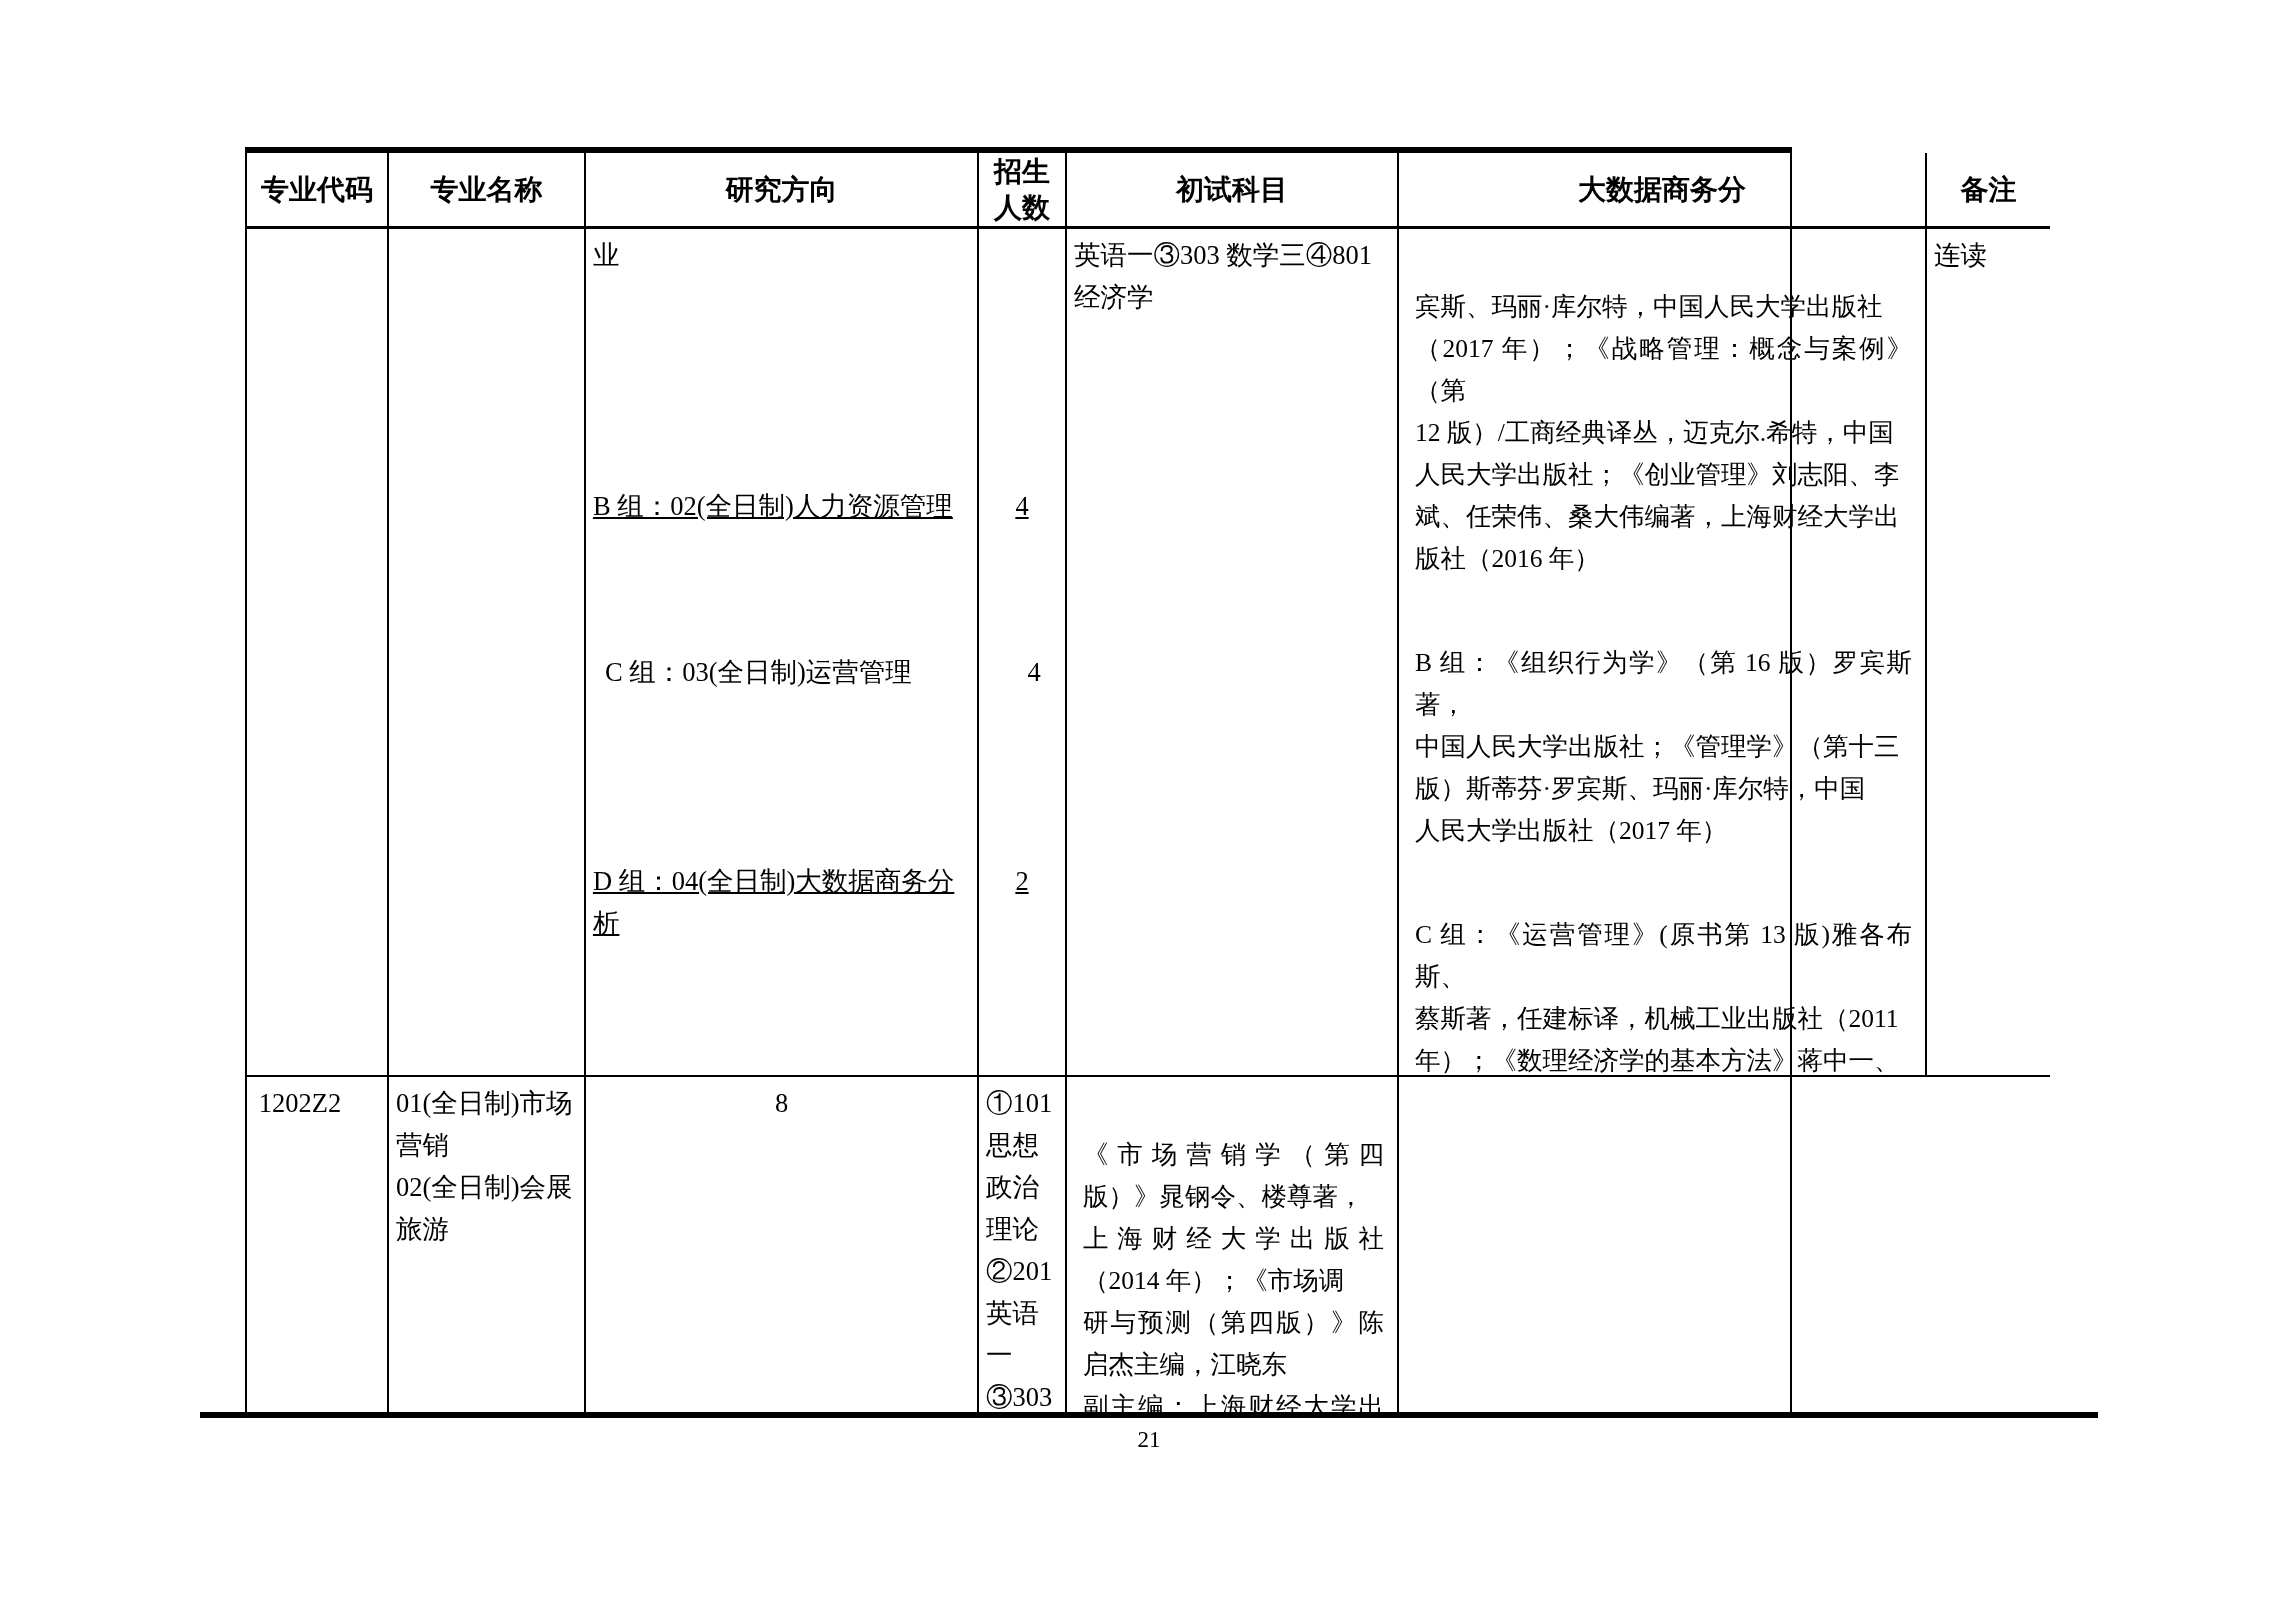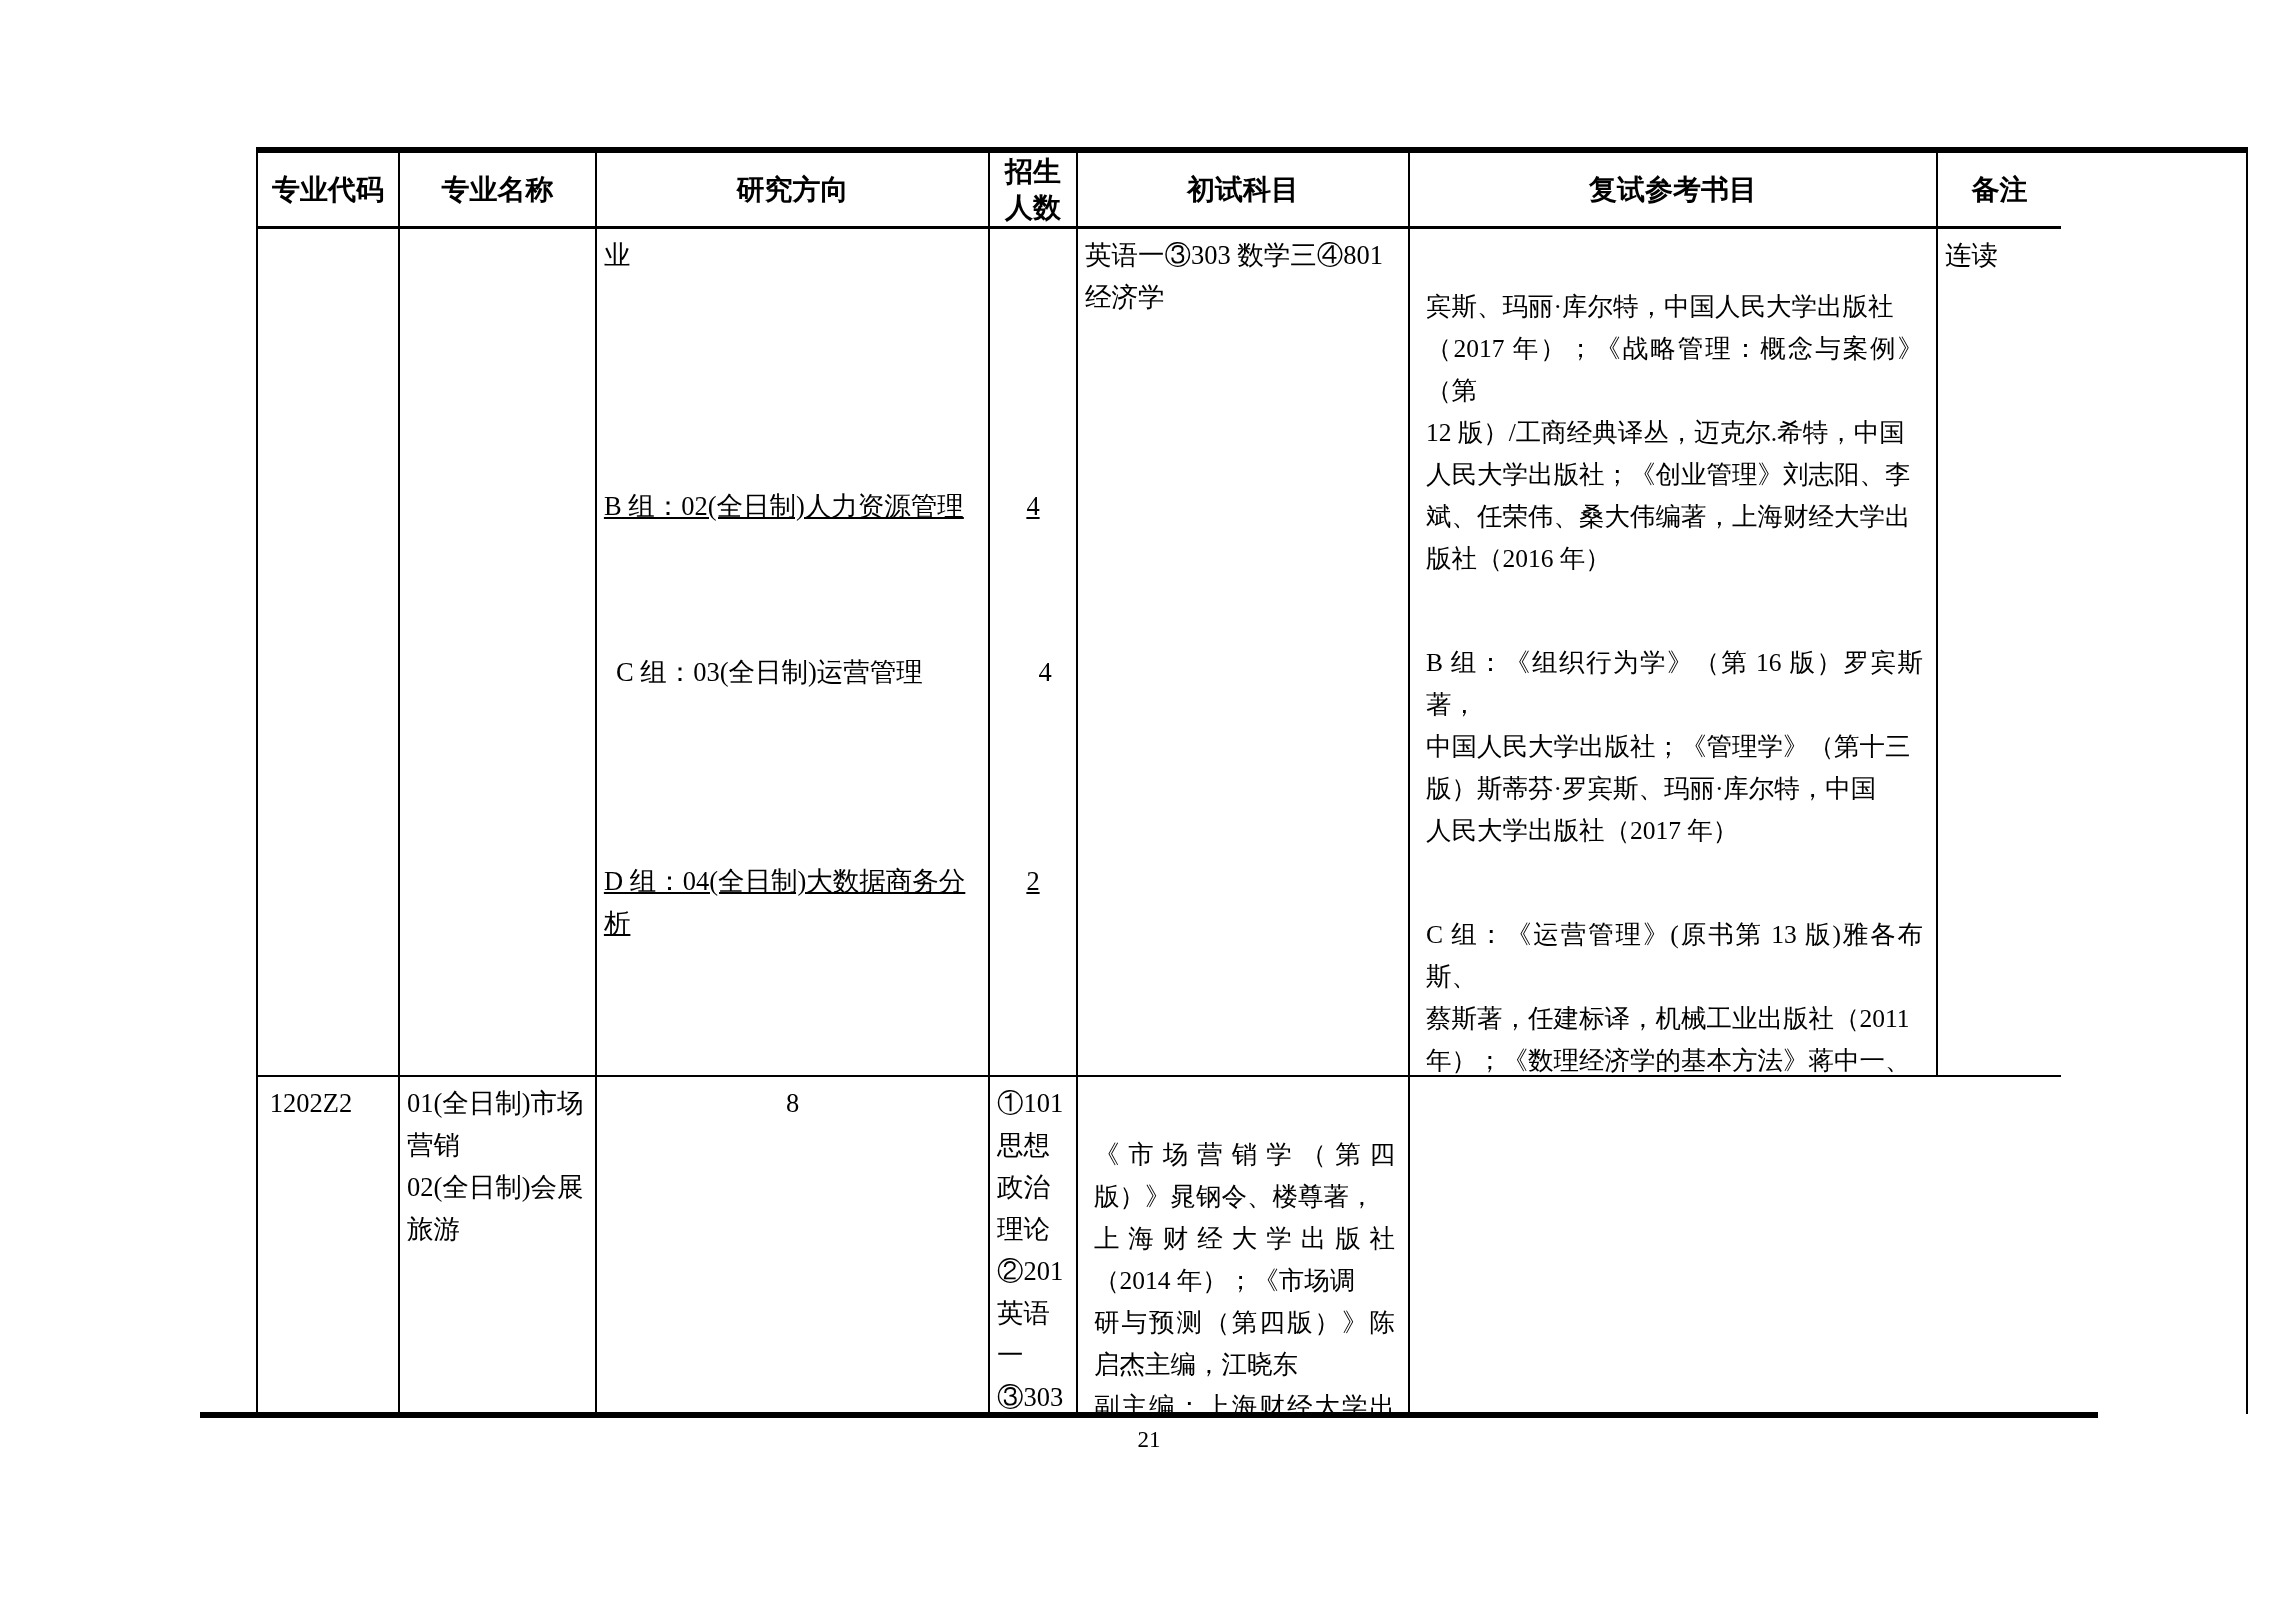--- a/index.html
+++ b/index.html
@@ -10,22 +10,22 @@
     color: #000;
   }
   .page {
     position: relative;
     width: 2293px; height: 1621px;
     background: #ffffff;
     overflow: hidden;
   }
   .admtable {
     position: absolute;
-    left: 256px; top: 147px;
-    width: 1992px; height: 1267px;
+    left: 245px; top: 147px;
+    width: 1547px; height: 1267px;
     border-top: 6.9px solid #000;
     border-left: 2px solid #000;
     border-right: 2.9px solid #000;
     display: grid;
     grid-template-columns: 142px 197px 393px 88px 332px 528px 123px;
     grid-template-rows: 76px 848px 336px;
     font-size: 26.5px;
     line-height: 42px;
   }
   .hc {
@@ -77,21 +77,21 @@
 <div class="page">
 
   <div class="admtable">
 
     <div class="hc">专业代码</div>
     <div class="hc">专业名称</div>
     <div class="hc">研究方向</div>
     <div class="hc thickr">招生
 人数</div>
     <div class="hc">初试科目</div>
-    <div class="hc">复试参考书目</div>
+    <div class="hc">大数据商务分</div>
     <div class="hc lastcol">备注</div>
 
     <div class="bc r1 codecell"></div>
     <div class="bc r1"></div>
     <div class="bc r1 rel">
       <div class="dir-item pos-top">业</div>
       <div class="dir-item pos-g1">B 组：02(全日制)人力资源管理</div>
       <div class="dir-item pos-g2">C 组：03(全日制)运营管理</div>
       <div class="dir-item pos-g3">D 组：04(全日制)大数据商务分
 析</div>

